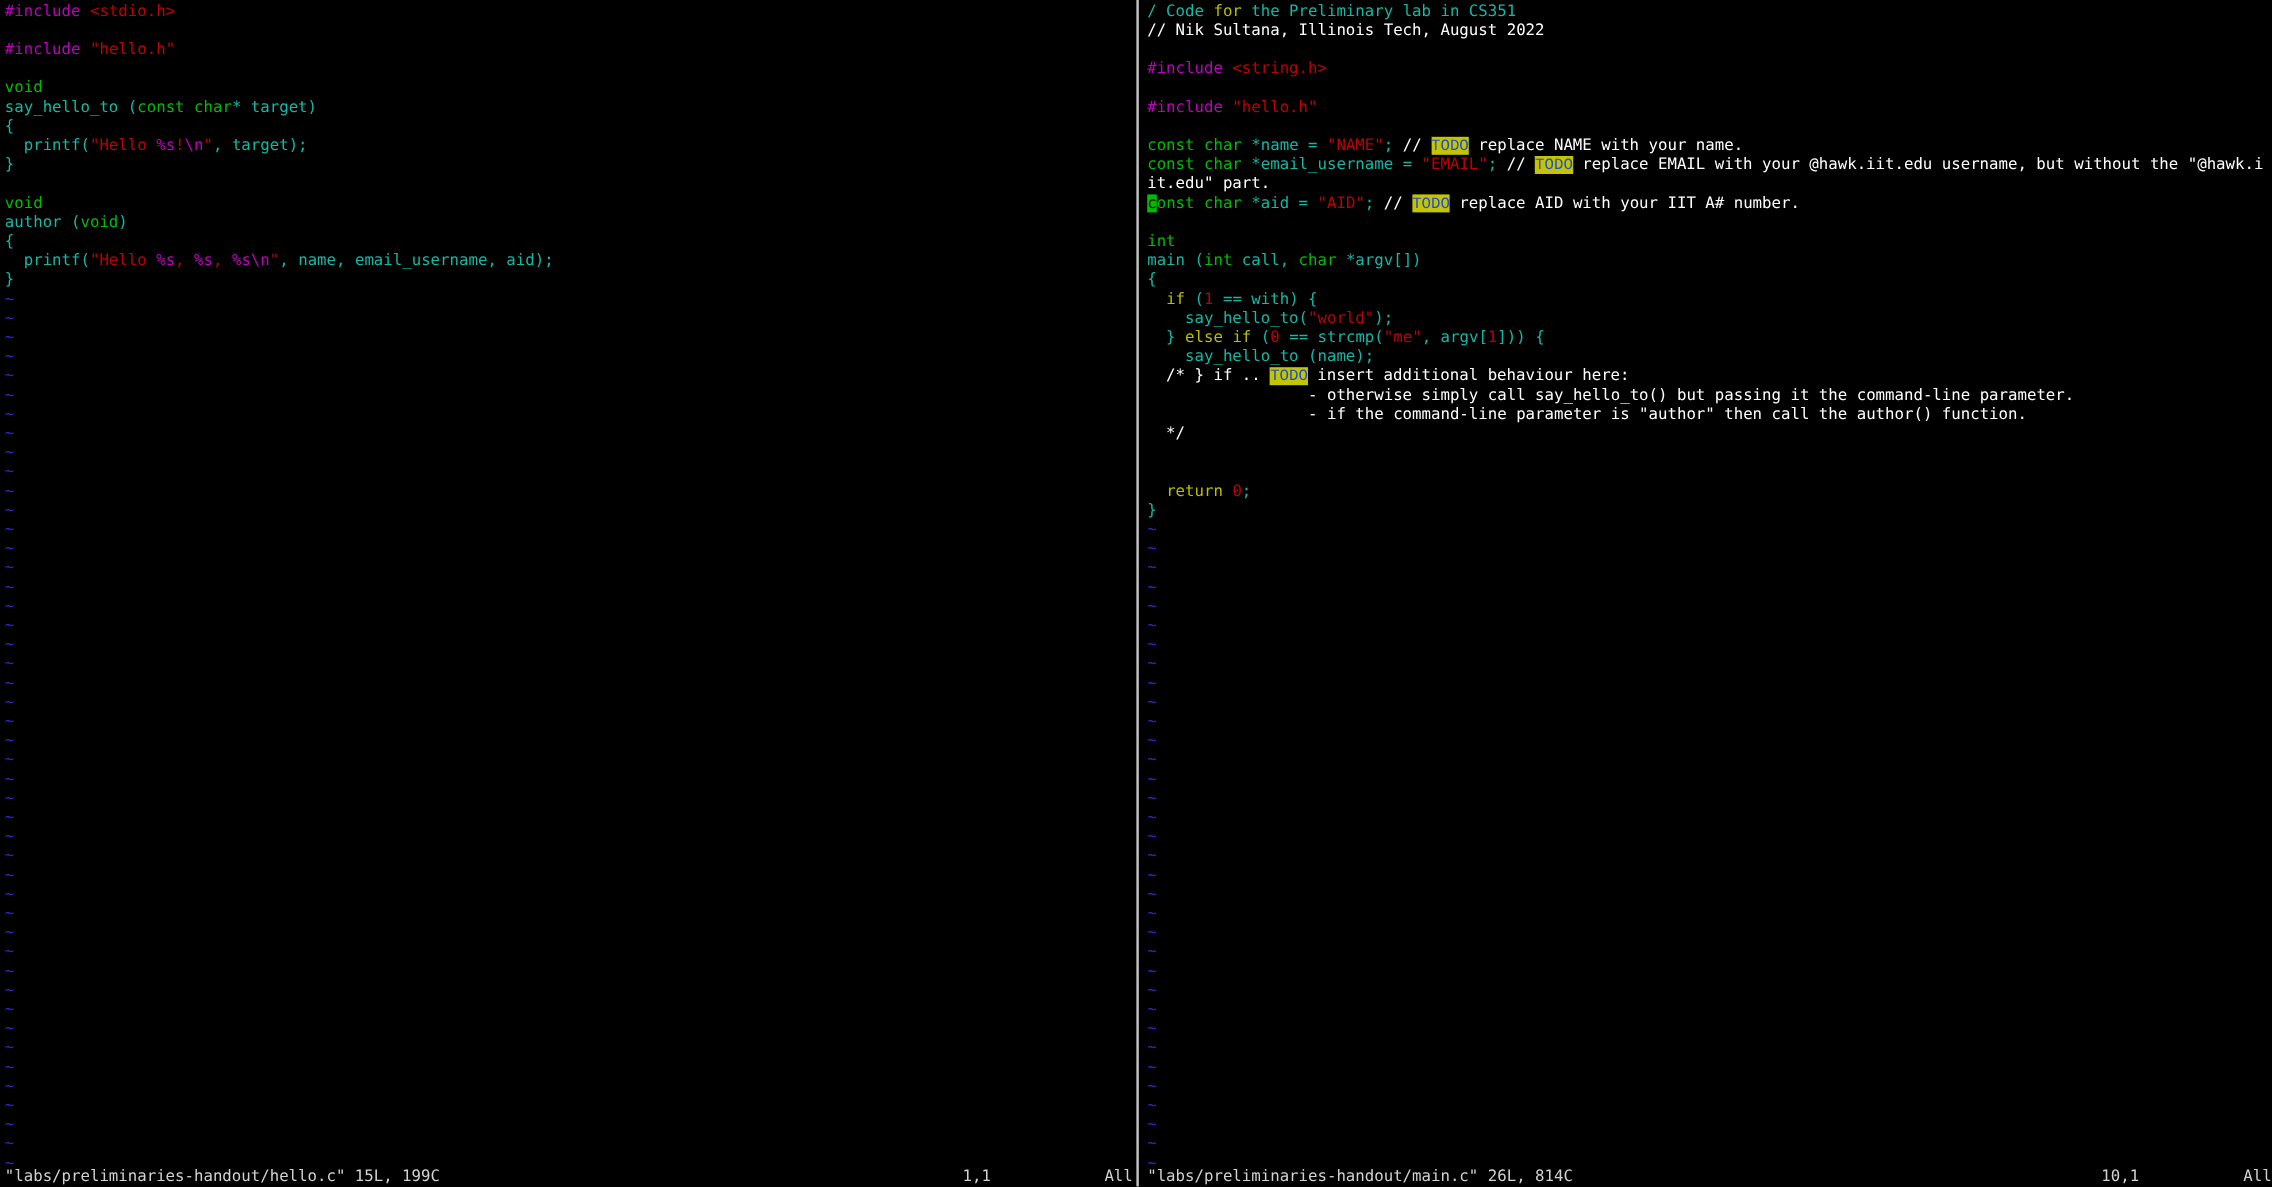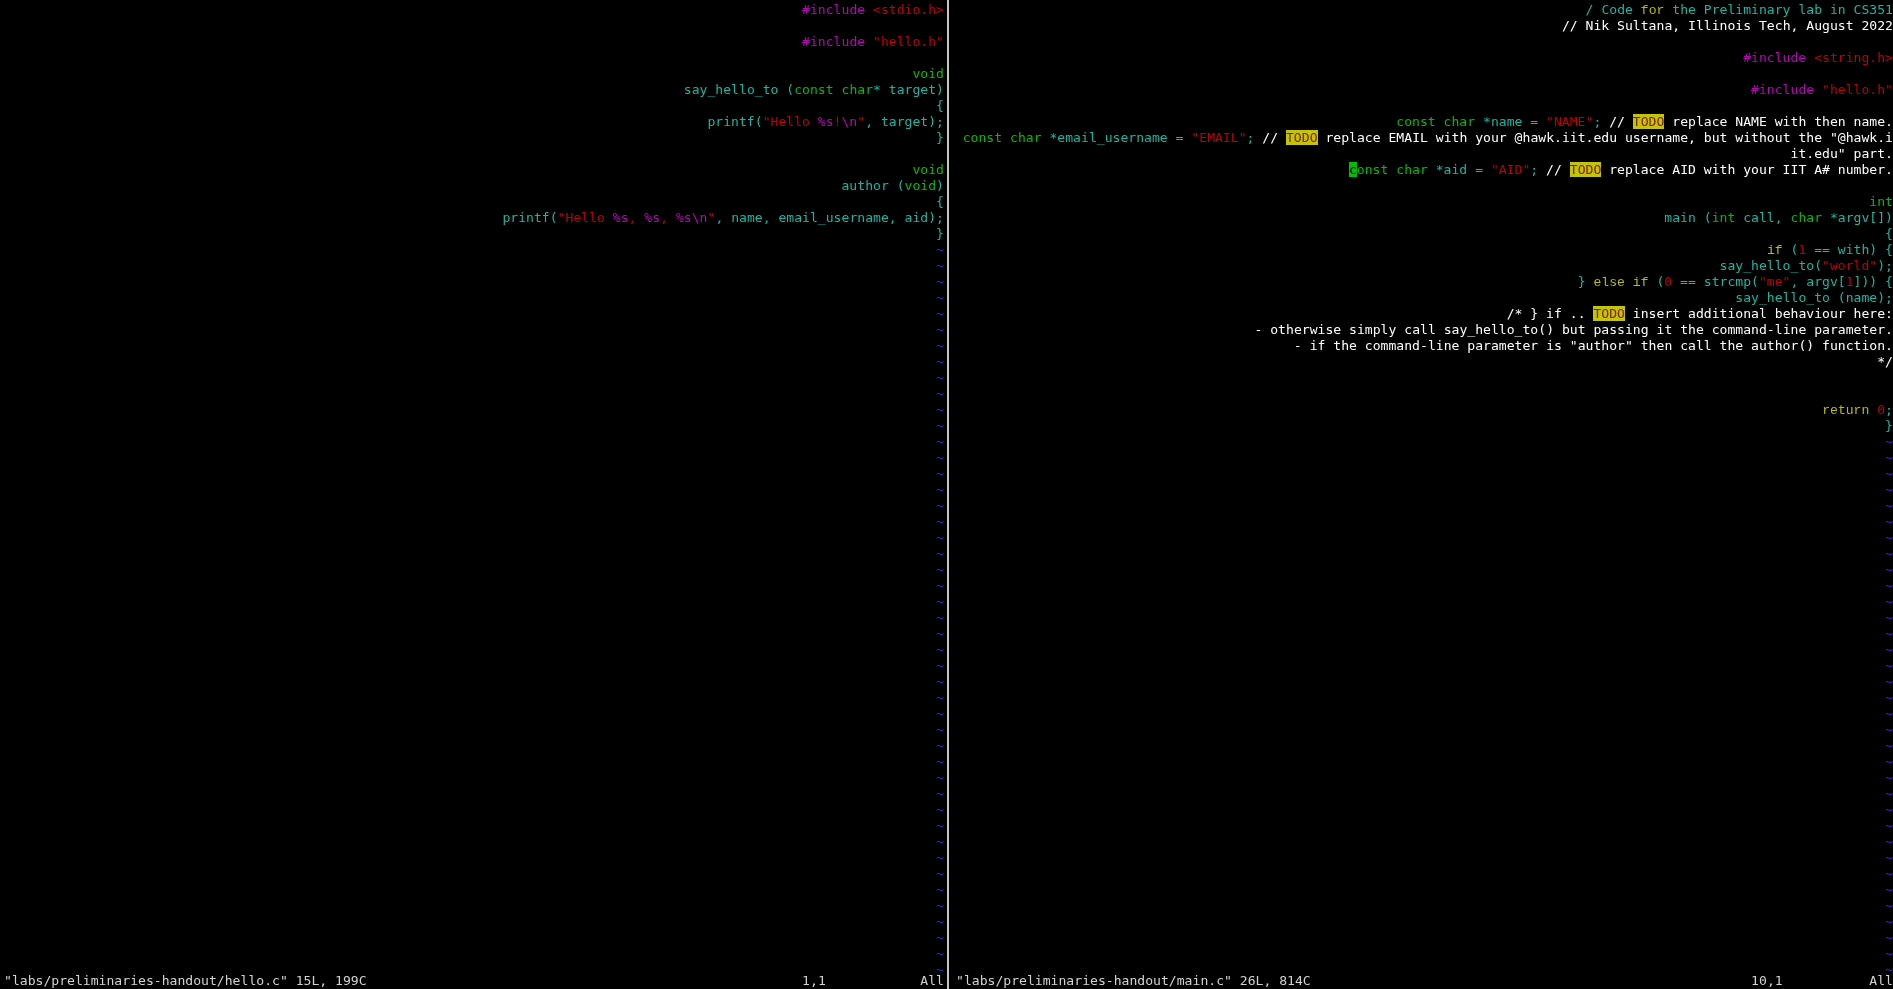--- a/index.html
+++ b/index.html
@@ -3,41 +3,40 @@
 <meta charset="utf-8">
 <style>
   html,body{margin:0;padding:0;background:#000;}
   .screen{
     width:1893px;height:989px;background:#000;overflow:hidden;
     display:flex;
     font-family:"DejaVu Sans Mono","Liberation Mono",monospace;
     font-size:13.1px;line-height:16px;
     color:#c6c6c6;
     cursor:text;
-    text-align:right;
   }
   .pane{height:100%;display:flex;flex-direction:column;overflow:hidden;}
   .pane-left{width:944px;flex:none;}
   .pane-right{flex:1;min-width:0;}
   .vsep{width:2px;margin:0 3px;background:#c6c6c6;flex:none;height:100%;}
   .content{flex:1;padding:2px 0 0 4px;overflow:hidden;}
   .row{height:16px;white-space:pre;}
   .status{height:16px;flex:none;display:flex;padding-left:4px;color:#d2d2d2;white-space:pre;}
   .ruler{margin-left:auto;width:18ch;flex:none;display:flex;justify-content:space-between;gap:47px;}
   
   .s-n  {color:#14b8a6;}
   .s-pp {color:#bd00bd;}
   .s-str{color:#c00000;}
   .s-spc{color:#bd00bd;}
   .s-typ{color:#00bd00;}
-  .s-stm{color:#bdbd00;font-family:Liberation Mono, monospace;}
+  .s-stm{color:#bdbd00;}
   .s-num{color:#c00000;}
   .s-cm {color:#ffffff;}
   .s-til{color:#2b2bcc;}
-  .s-todo{background:#c4c400;color:#7f1d1d;}
+  .s-todo{background:#c4c400;color:#1d4ed8;font-family:Liberation Mono, monospace;}
   .s-cur{background:#00bd00;color:#000;}
 </style>
 </head>
 <body>
 
 <div class="screen">
 
   <section class="pane pane-left">
     <div class="content">
         <div class="row"><span class="s-pp">#include</span><span class="s-n"> </span><span class="s-str">&lt;stdio.h&gt;</span></div>
@@ -115,21 +114,21 @@
 
   <section class="pane pane-right">
     <div class="content">
         <div class="row"><span class="s-n">/ Code </span><span class="s-stm">for</span><span class="s-n"> the Preliminary lab in CS351</span></div>
         <div class="row"><span class="s-cm">// Nik Sultana, Illinois Tech, August 2022</span></div>
         <div class="row"></div>
         <div class="row"><span class="s-pp">#include</span><span class="s-n"> </span><span class="s-str">&lt;string.h&gt;</span></div>
         <div class="row"></div>
         <div class="row"><span class="s-pp">#include</span><span class="s-n"> </span><span class="s-str">"hello.h"</span></div>
         <div class="row"></div>
-        <div class="row"><span class="s-typ">const</span><span class="s-n"> </span><span class="s-typ">char</span><span class="s-n"> *name = </span><span class="s-str">"NAME"</span><span class="s-n">; </span><span class="s-cm">// </span><span class="s-todo">TODO</span><span class="s-cm"> replace NAME with then name.</span></div>
+        <div class="row"><span class="s-typ">const</span><span class="s-n"> </span><span class="s-typ">char</span><span class="s-n"> *name = </span><span class="s-str">"NAME"</span><span class="s-n">; </span><span class="s-cm">// </span><span class="s-todo">TODO</span><span class="s-cm"> replace NAME with your name.</span></div>
         <div class="row"><span class="s-typ">const</span><span class="s-n"> </span><span class="s-typ">char</span><span class="s-n"> *email_username = </span><span class="s-str">"EMAIL"</span><span class="s-n">; </span><span class="s-cm">// </span><span class="s-todo">TODO</span><span class="s-cm"> replace EMAIL with your @hawk.iit.edu username, but without the "@hawk.i</span></div>
         <div class="row"><span class="s-cm">it.edu" part.</span></div>
         <div class="row"><span class="s-cur">c</span><span class="s-typ">onst</span><span class="s-n"> </span><span class="s-typ">char</span><span class="s-n"> *aid = </span><span class="s-str">"AID"</span><span class="s-n">; </span><span class="s-cm">// </span><span class="s-todo">TODO</span><span class="s-cm"> replace AID with your IIT A# number.</span></div>
         <div class="row"></div>
         <div class="row"><span class="s-typ">int</span></div>
         <div class="row"><span class="s-n">main (</span><span class="s-typ">int</span><span class="s-n"> call, </span><span class="s-typ">char</span><span class="s-n"> *argv[])</span></div>
         <div class="row"><span class="s-n">{</span></div>
         <div class="row"><span class="s-n">  </span><span class="s-stm">if</span><span class="s-n"> (</span><span class="s-num">1</span><span class="s-n"> == with) {</span></div>
         <div class="row"><span class="s-n">    say_hello_to(</span><span class="s-str">"world"</span><span class="s-n">);</span></div>
         <div class="row"><span class="s-n">  } </span><span class="s-stm">else</span><span class="s-n"> </span><span class="s-stm">if</span><span class="s-n"> (</span><span class="s-num">0</span><span class="s-n"> == strcmp(</span><span class="s-str">"me"</span><span class="s-n">, argv[</span><span class="s-num">1</span><span class="s-n">])) {</span></div>

